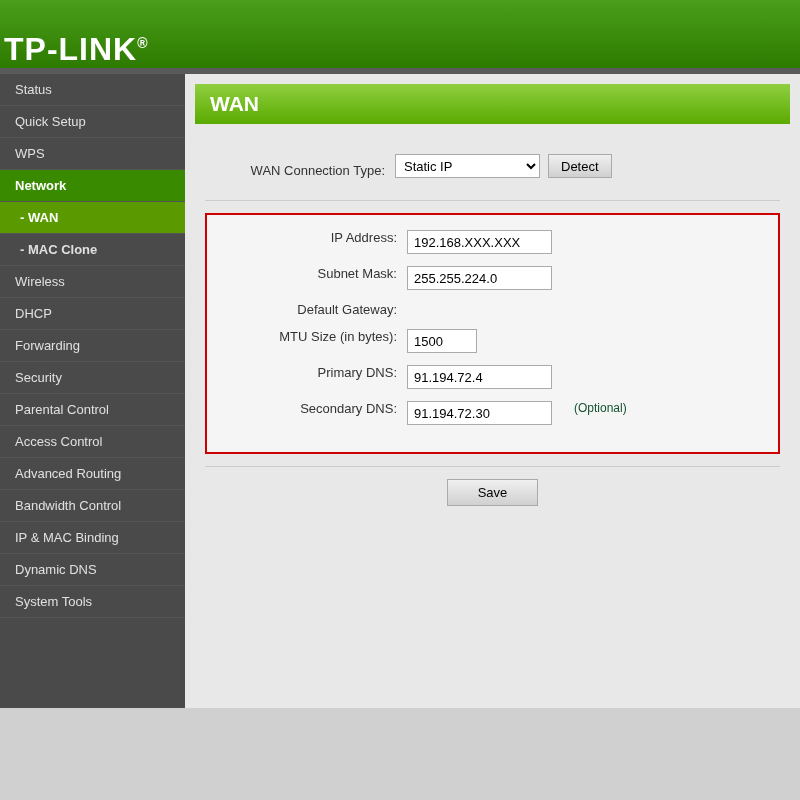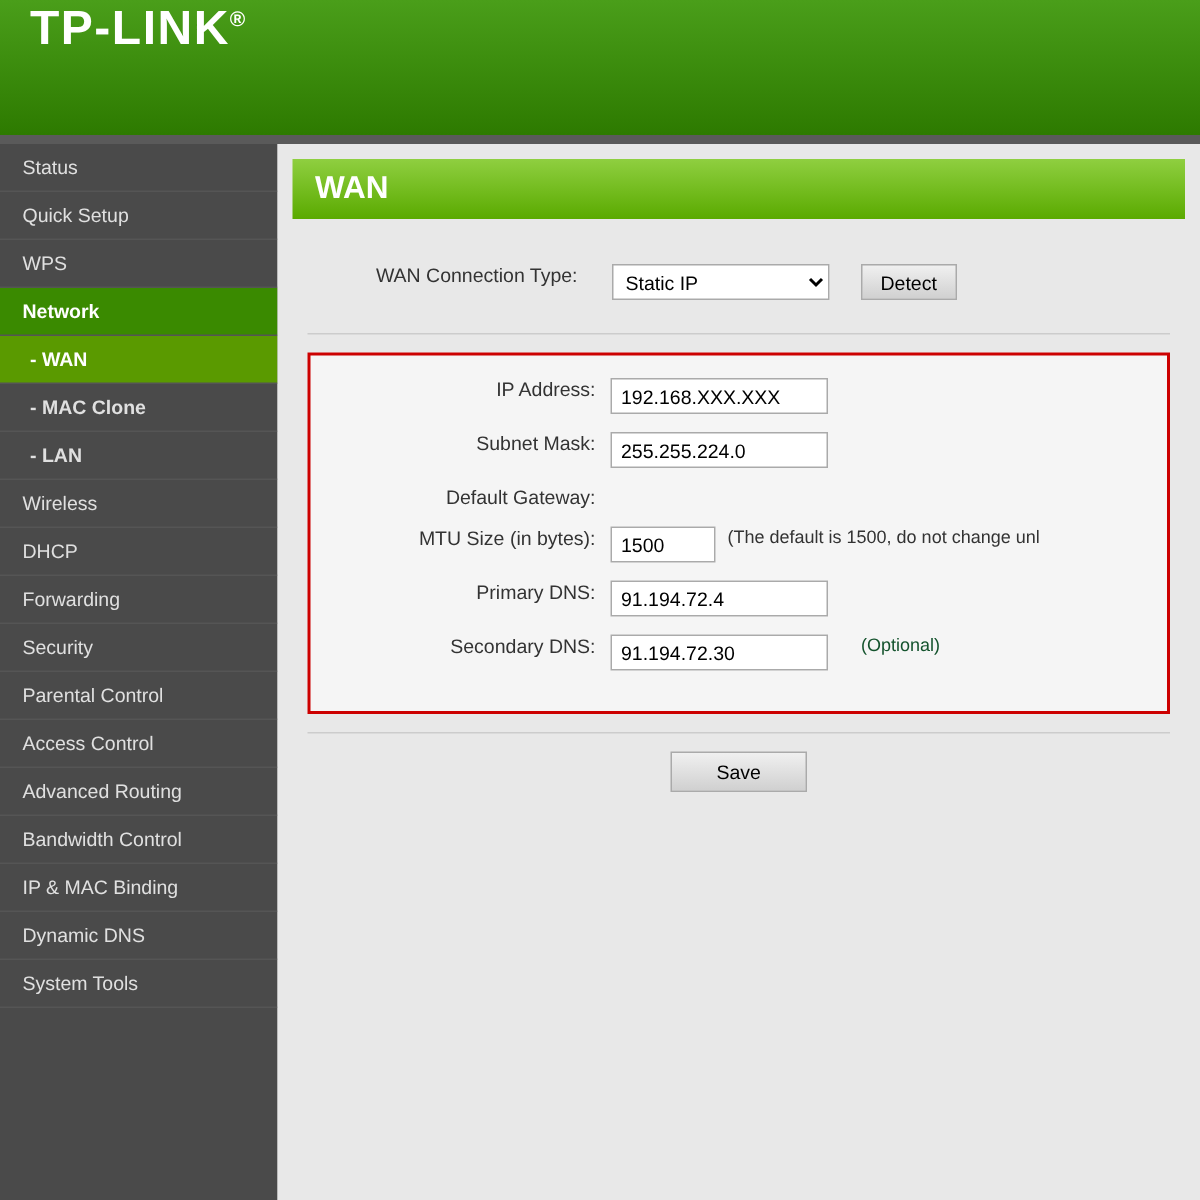--- a/index.html
+++ b/index.html
@@ -1,42 +1,42 @@
 <!DOCTYPE html>
 <html><head>
   <meta charset="utf-8">
   <style>
     * { margin: 0; padding: 0; box-sizing: border-box; }
     body { width: 800px; height: 800px; font-family: Arial, sans-serif; font-size: 13px; background: #d0d0d0; overflow: hidden; }
 
     
     #header {
       background: linear-gradient(to bottom, #4a9e1a, #2d7a00);
-      height: 90px;
-      display: flex;
-      align-items: flex-start;
-      padding-left: 20px;
+      height: 68px;
+      display: flex;
+      align-items: flex-end;
+      padding-left: 4px;
     }
     #logo {
       color: white;
       font-size: 32px;
       font-weight: bold;
       letter-spacing: 1px;
     }
 
     
     #subheader {
       background: #5a5a5a;
       height: 6px;
     }
 
     
     #layout {
       display: flex;
-      height: 714px;
+      height: 634px;
     }
 
     
     #sidebar {
       width: 185px;
       background: #4a4a4a;
       flex-shrink: 0;
       padding-top: 0;
     }
     .sidebar-item {
@@ -146,44 +146,42 @@
     .save-btn {
       padding: 5px 30px;
       background: linear-gradient(to bottom, #f0f0f0, #d0d0d0);
       border: 1px solid #aaa;
       cursor: pointer;
       font-size: 13px;
     }
 
     .wan-type-row {
       display: flex;
-      align-items: flex-start;
+      align-items: flex-end;
       padding: 10px 0;
-      gap: 13px;
     }
   </style>
 </head>
 <body>
 
 <div id="header">
   <div id="logo">TP-LINK<sup style="font-size:14px;">®</sup></div>
 </div>
 
 <div id="subheader"></div>
 
 <div id="layout">
 
   <nav id="sidebar">
     <div class="sidebar-item">Status</div>
     <div class="sidebar-item">Quick Setup</div>
     <div class="sidebar-item">WPS</div>
     <div class="sidebar-item active-section">Network</div>
     <div class="sidebar-item active-item sub">- WAN</div>
     <div class="sidebar-item sub">- MAC Clone</div>
-    <div class="sidebar-item sub">- LAN</div>
     <div class="sidebar-item">Wireless</div>
     <div class="sidebar-item">DHCP</div>
     <div class="sidebar-item">Forwarding</div>
     <div class="sidebar-item">Security</div>
     <div class="sidebar-item">Parental Control</div>
     <div class="sidebar-item">Access Control</div>
     <div class="sidebar-item">Advanced Routing</div>
     <div class="sidebar-item">Bandwidth Control</div>
     <div class="sidebar-item">IP &amp; MAC Binding</div>
     <div class="sidebar-item">Dynamic DNS</div>
@@ -226,21 +224,20 @@
 
         <div class="form-row">
           <span class="form-label">Default Gateway:</span>
         </div>
 
         <div style="margin: 8px 0;"></div>
 
         <div class="form-row">
           <span class="form-label">MTU Size (in bytes):</span>
           <input type="text" class="form-input" style="width: 70px;" value="1500">
-          <span class="mtu-note">(The default is 1500, do not change unl</span>
         </div>
 
         <div style="margin: 8px 0;"></div>
 
         <div class="form-row">
           <span class="form-label">Primary DNS:</span>
           <input type="text" class="form-input" value="91.194.72.4" style="">
         </div>
 
         <div class="form-row">

